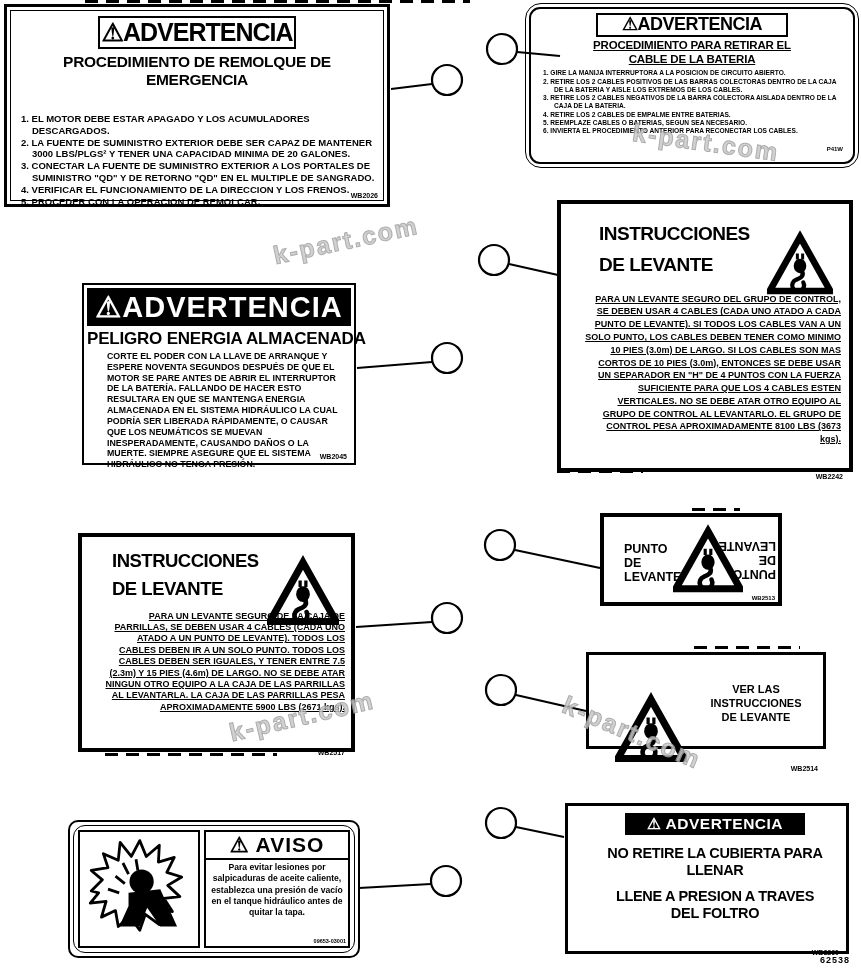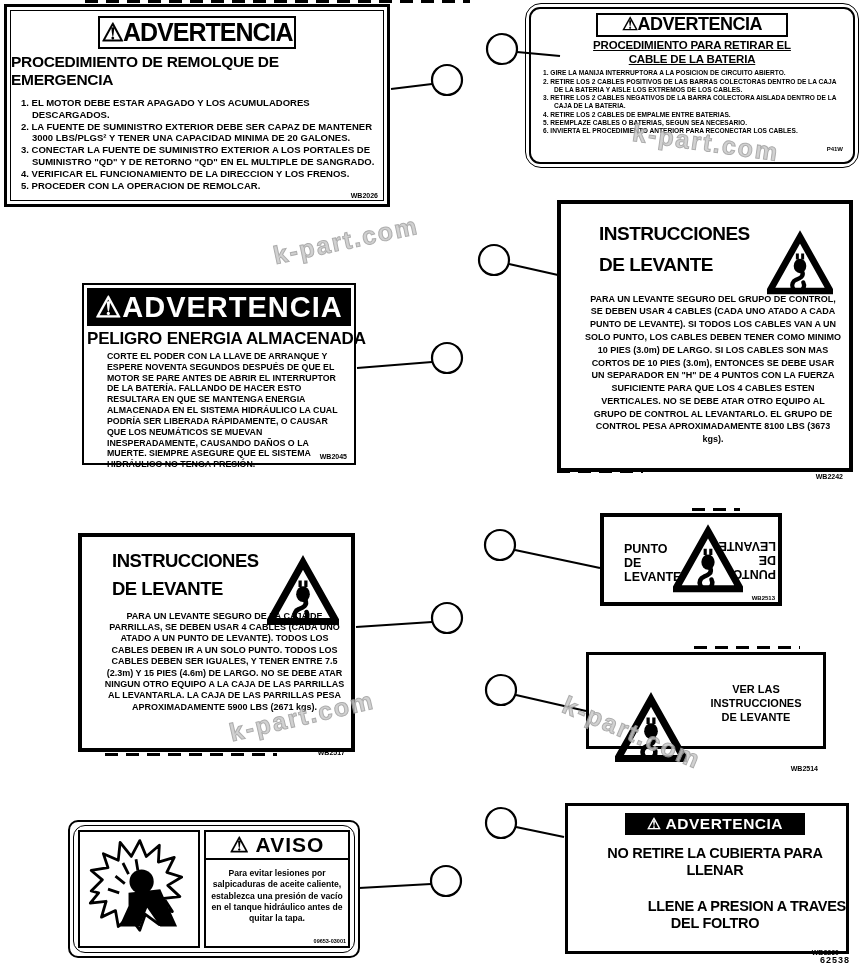--- a/index.html
+++ b/index.html
@@ -13,64 +13,64 @@
   .wm{
     position:absolute;font-size:25px;font-weight:bold;letter-spacing:2px;
     color:#c9c9c9;-webkit-text-stroke:1px #9f9f9f;opacity:.85;pointer-events:none;z-index:5;
   }
   .artifact{position:absolute;height:3px;background:repeating-linear-gradient(90deg,#000 0 13px,transparent 13px 21px);}
   
   #label-tow{left:4px;top:4px;width:386px;height:203px;border:3px solid #000;padding:3px;}
   #label-tow .inner{border:1px solid #000;}
   .hdr-box{border:2px solid #000;text-align:center;font-weight:bold;white-space:nowrap;}
   #label-tow .hdr-box{width:194px;margin:5px auto 4px;font-size:25px;letter-spacing:-1px;line-height:1.15;}
-  #label-tow .ttl{font-size:15.5px;letter-spacing:-.3px;margin:2px 0 8px;}
+  #label-tow .ttl{text-align:center;font-size:15.5px;letter-spacing:-.3px;margin:2px 0 24px;}
   #label-tow .list{margin:0 8px 0 10px;font-size:9.5px;line-height:1.25;}
   .list .li{padding-left:11px;text-indent:-11px;}
   
   #label-battery{left:525px;top:3px;width:334px;height:165px;border:1.5px solid #000;border-radius:16px;padding:3px;}
   #label-battery .inner{border:2px solid #000;border-radius:11px;}
   #label-battery .hdr-box{width:188px;margin:4px auto 2px;font-size:18px;letter-spacing:-.5px;line-height:1.1;}
   #label-battery .ttl{text-align:center;font-size:11.5px;line-height:1.2;text-decoration:underline;letter-spacing:-.2px;}
   #label-battery .list{margin:3px 8px 0 12px;font-size:6.6px;line-height:1.25;}
   
   #label-energy{left:82px;top:283px;width:274px;height:182px;border:2px solid #000;padding:3px;}
   #label-energy .band{background:#000;color:#fff;text-align:center;font-size:29px;letter-spacing:1px;line-height:38px;height:38px;white-space:nowrap;}
   #label-energy .ttl{text-align:center;font-size:17px;letter-spacing:-.2px;margin:3px 0 2px;white-space:nowrap;}
   #label-energy .body{font-size:8.8px;line-height:1.23;margin:0 4px 0 20px;}
   
   #label-lift-control{left:557px;top:200px;width:296px;height:272px;border:4px solid #000;}
   #label-lift-grates{left:78px;top:533px;width:277px;height:219px;border:4px solid #000;}
   .lift-ttl{font-size:19px;letter-spacing:-.5px;line-height:1.65;margin:14px 0 0 22px;}
   .tri-icon{position:absolute;}
-  .lift-body{text-align:center;font-weight:bold;}
+  .lift-body{text-align:right;font-weight:bold;text-decoration:underline;}
   #label-lift-control .lift-body{font-size:9px;line-height:1.42;margin:12px 8px 0;}
   #label-lift-grates .lift-ttl{margin:10px 0 0 14px;font-size:18.5px;line-height:1.5;}
   #label-lift-grates .lift-body{font-size:9px;line-height:1.27;margin:8px 6px 0;}
   
   #label-lift-point{left:600px;top:513px;width:182px;height:93px;border:4px solid #000;}
   #label-lift-point .side{position:absolute;width:62px;font-size:12.5px;line-height:1.1;font-weight:bold;}
   #label-lift-point .left-txt{left:4px;top:26px;}
   #label-lift-point .right-txt{right:2px;top:22px;transform:rotate(180deg);}
   
   #label-see-lift{left:586px;top:652px;width:240px;height:97px;border:3px solid #000;}
   #label-see-lift .txt{margin:28px 4px 0 88px;text-align:center;font-size:11px;line-height:1.25;}
   
   #label-aviso{left:68px;top:820px;width:292px;height:138px;border:2px solid #000;border-radius:10px;padding:3px;}
   #label-aviso .inner{border:1px solid #000;border-radius:12px;display:flex;}
   #label-aviso .gfx{width:118px;margin:4px;border:2px solid #000;position:relative;flex:none;}
   #label-aviso .right{flex:1;display:flex;flex-direction:column;margin:4px 4px 4px 0;}
   #label-aviso .av-hdr{text-align:center;font-size:21px;letter-spacing:1px;border:2px solid #000;border-bottom-width:2px;padding:1px 0;}
-  #label-aviso .av-body{border:2px solid #000;border-top:none;flex:1;text-align:center;font-size:8.6px;line-height:1.32;padding:8px 3px 10px;position:relative;}
+  #label-aviso .av-body{border:2px solid #000;border-top:none;flex:1;text-align:center;font-size:8.6px;line-height:1.32;padding:2px 3px 10px;position:relative;}
   
   #label-no-retire{left:565px;top:803px;width:284px;height:151px;border:3px solid #000;}
   #label-no-retire .bar{width:180px;margin:7px auto 0;background:#000;color:#fff;text-align:center;font-size:15.5px;letter-spacing:.5px;padding:2px 0;}
   #label-no-retire .ln{text-align:center;font-size:14.5px;line-height:1.15;letter-spacing:-.3px;}
   #label-no-retire .g1{margin-top:10px;}
-  #label-no-retire .g2{margin-top:20px;text-align:right;}
+  #label-no-retire .g2{margin-top:10px;}
   .page-num{position:absolute;right:11px;bottom:10px;font-size:9px;font-weight:bold;letter-spacing:1px;}
   svg.overlay{position:absolute;left:0;top:0;z-index:4;pointer-events:none;}
   .warn-glyph{font-weight:bold;}
 </style>
 </head>
 <body>
 
 <svg width="0" height="0" style="position:absolute" aria-hidden="true">
   <defs>
     <g id="tri-hook">

